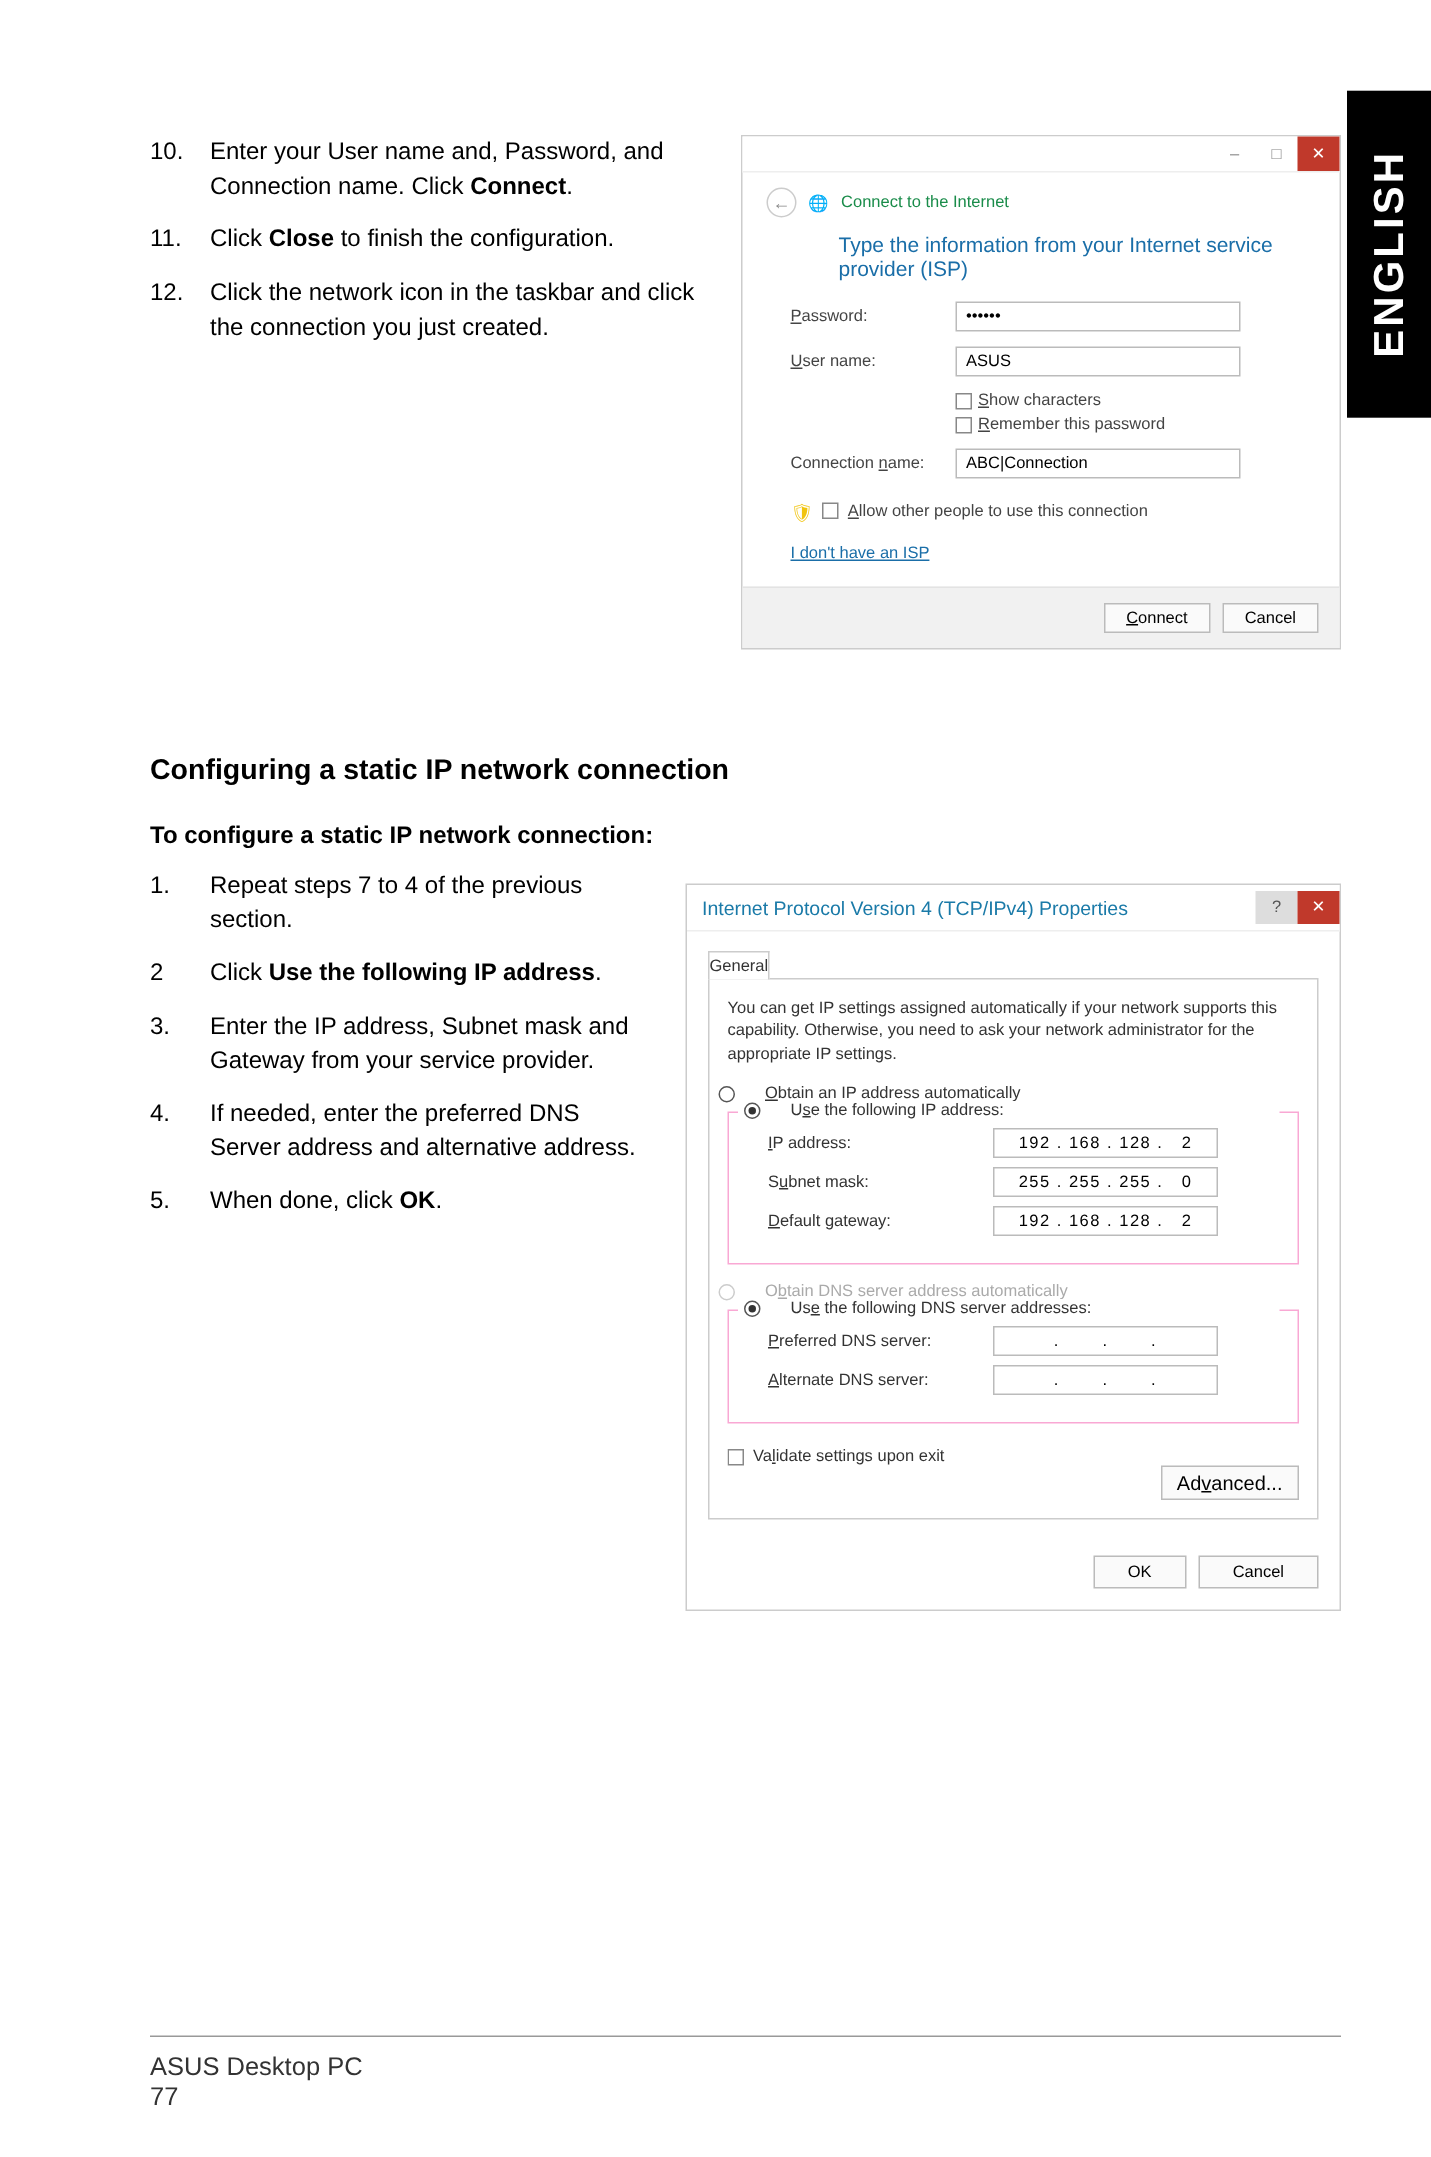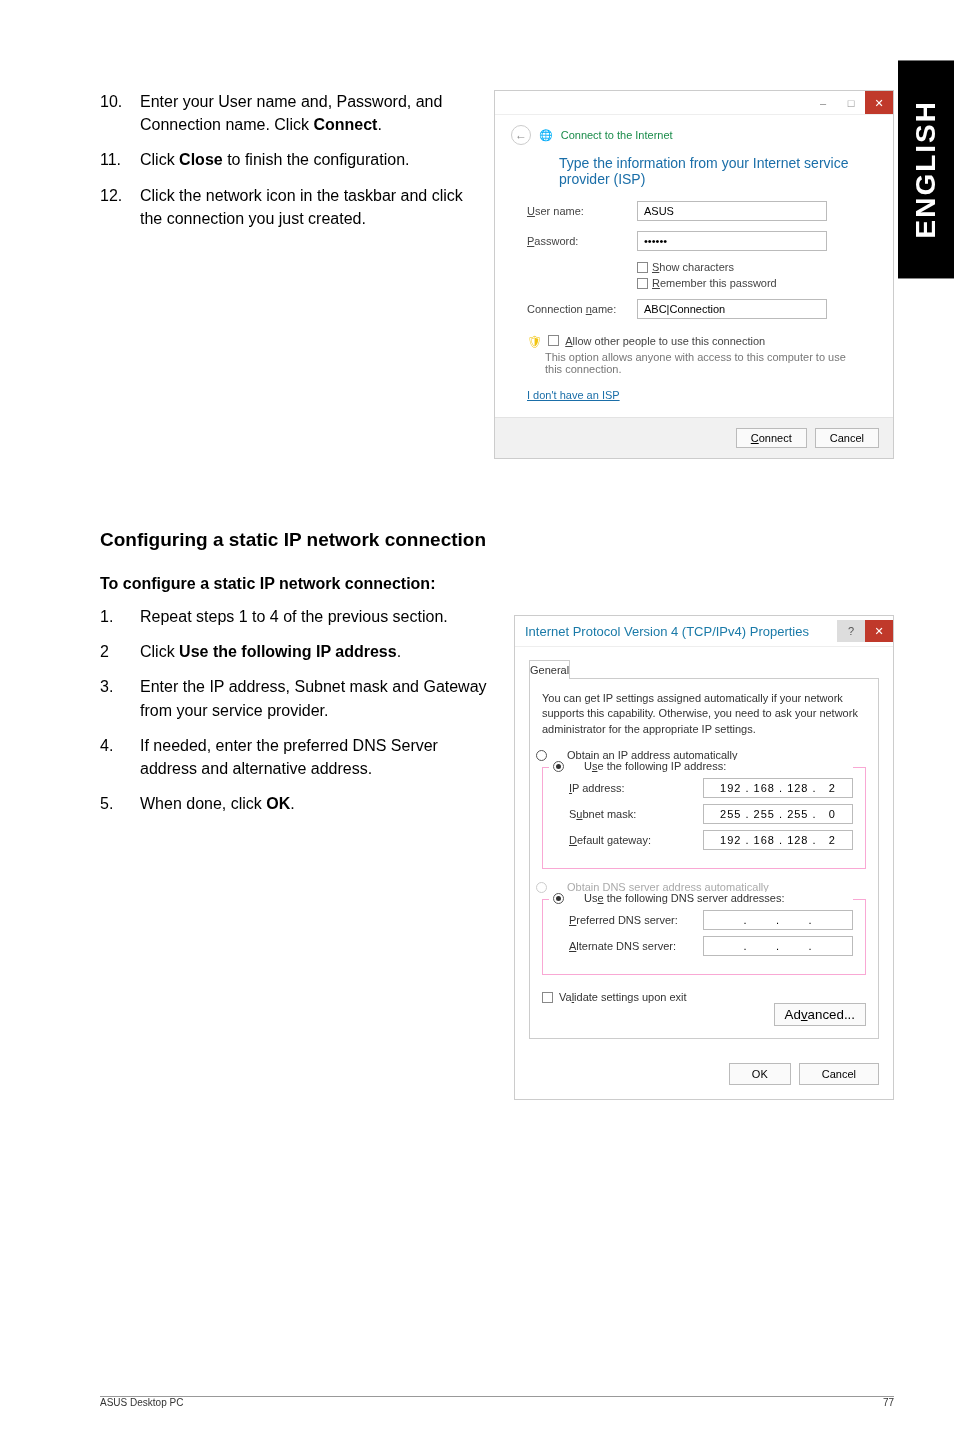--- a/index.html
+++ b/index.html
@@ -105,21 +105,21 @@
   .d1-sub { color:#777; margin-left:18px; margin-top:2px; }
   .d1-link { color:#1a6ea8; text-decoration:underline; display:inline-block; margin-top:14px; }
   .d1-btnbar {
     background:#f1f1f1; padding:10px 14px; display:flex; justify-content:flex-end; gap:8px; border-top:1px solid #e3e3e3;
   }
   .d1-btn {
     border:1px solid #bbb; background:#fafafa; padding:3px 14px; font-size:11px;
   }
   
   .dialog2 {
-    width: 380px;
+    width: 437px;
     border:1px solid #ccc;
     font-family: "Segoe UI", Tahoma, sans-serif;
     font-size:11px;
     color:#333;
     margin-top:10px;
   }
   .d2-titlebar {
     background:#fff; display:flex; justify-content:space-between; align-items:center;
     padding:4px 0 4px 10px; border-bottom:1px solid #eee;
   }
@@ -149,22 +149,22 @@
     text-align:center; letter-spacing:1px; padding:0 4px;
   }
   .d2-disabled { color:#aaa; }
   .d2-validate { display:flex; align-items:center; gap:6px; margin-top:4px; }
   .d2-adv { float:right; border:1px solid #bbb; padding:3px 10px; background:#fafafa; }
   .d2-btnbar { padding:12px 14px 14px 14px; display:flex; justify-content:flex-end; gap:8px; }
   .d2-btn { border:1px solid #bbb; background:#fafafa; padding:4px 22px; font-size:11px; }
   .u { text-decoration: underline; }
   .footer {
     position:absolute; bottom:30px; left:100px; right:60px;
-    border-top:1px solid #999; 
-    display:flex; justify-content:space-between; font-size:10px; color:#333;
+    border-top:1px solid #999; padding-top:10px;
+    display:flex; justify-content:space-between; font-size:17px; color:#333;flex-direction:column;
   }
 </style>
 </head>
 <body>
 
 <div class="lang-tab">ENGLISH</div>
 
 <div class="page">
 
   <div class="top-block">
@@ -196,62 +196,61 @@
         <div class="d1-tbtn d1-close">✕</div>
       </div>
       <div class="d1-crumb">
         <span class="d1-back">←</span>
         <span style="color:#3a9;">🌐</span>
         <span class="d1-crumb-txt">Connect to the Internet</span>
       </div>
       <div class="d1-body">
         <div class="d1-head">Type the information from your Internet service provider (ISP)</div>
         <div class="d1-row">
+          <div class="d1-label"><span class="u">P</span>assword:</div>
+          <input class="d1-input" value="••••••" style="">
+        </div>
+        <div class="d1-row">
           <div class="d1-label"><span class="u">U</span>ser name:</div>
           <input class="d1-input" value="ASUS" style="">
-        </div>
-        <div class="d1-row">
-          <div class="d1-label"><span class="u">P</span>assword:</div>
-          <input class="d1-input" value="••••••" style="">
         </div>
         <div class="d1-check-row">
           <span class="d1-check"></span>
           <span><span class="u">S</span>how characters</span>
         </div>
         <div class="d1-check-row" style="margin-bottom:10px;">
           <span class="d1-check"></span>
           <span><span class="u">R</span>emember this password</span>
         </div>
         <div class="d1-row">
           <div class="d1-label">Connection <span class="u">n</span>ame:</div>
           <input class="d1-input" value="ABC|Connection" style="">
         </div>
         <div class="d1-allow">
           <span class="d1-shield">🛡</span>
           <span class="d1-check"></span>
           <span><span class="u">A</span>llow other people to use this connection</span>
         </div>
-        <div class="d1-sub">This option allows anyone with access to this computer to use this connection.</div>
         <a class="d1-link">I don't have an ISP</a>
       </div>
       <div class="d1-btnbar">
         <button class="d1-btn"><span class="u">C</span>onnect</button>
         <button class="d1-btn">Cancel</button>
       </div>
     </div>
   </div>
 
   <div class="section-head">Configuring a static IP network connection</div>
   <div class="section-sub">To configure a static IP network connection:</div>
 
   <div class="mid-block">
     <div class="steps">
       <div class="step-row">
         <div class="step-num">1.</div>
-        <div class="step-txt">Repeat steps 1 to 4 of the previous section.</div>
+        <div class="step-txt">Repeat steps 7 to 4 of the previous section.</div>
       </div>
       <div class="step-row">
         <div class="step-num">2</div>
         <div class="step-txt">
           <span>Click </span><span class="b">Use the following IP address</span><span>.</span>
         </div>
       </div>
       <div class="step-row">
         <div class="step-num">3.</div>
         <div class="step-txt">Enter the IP address, Subnet mask and Gateway from your service provider.</div>

